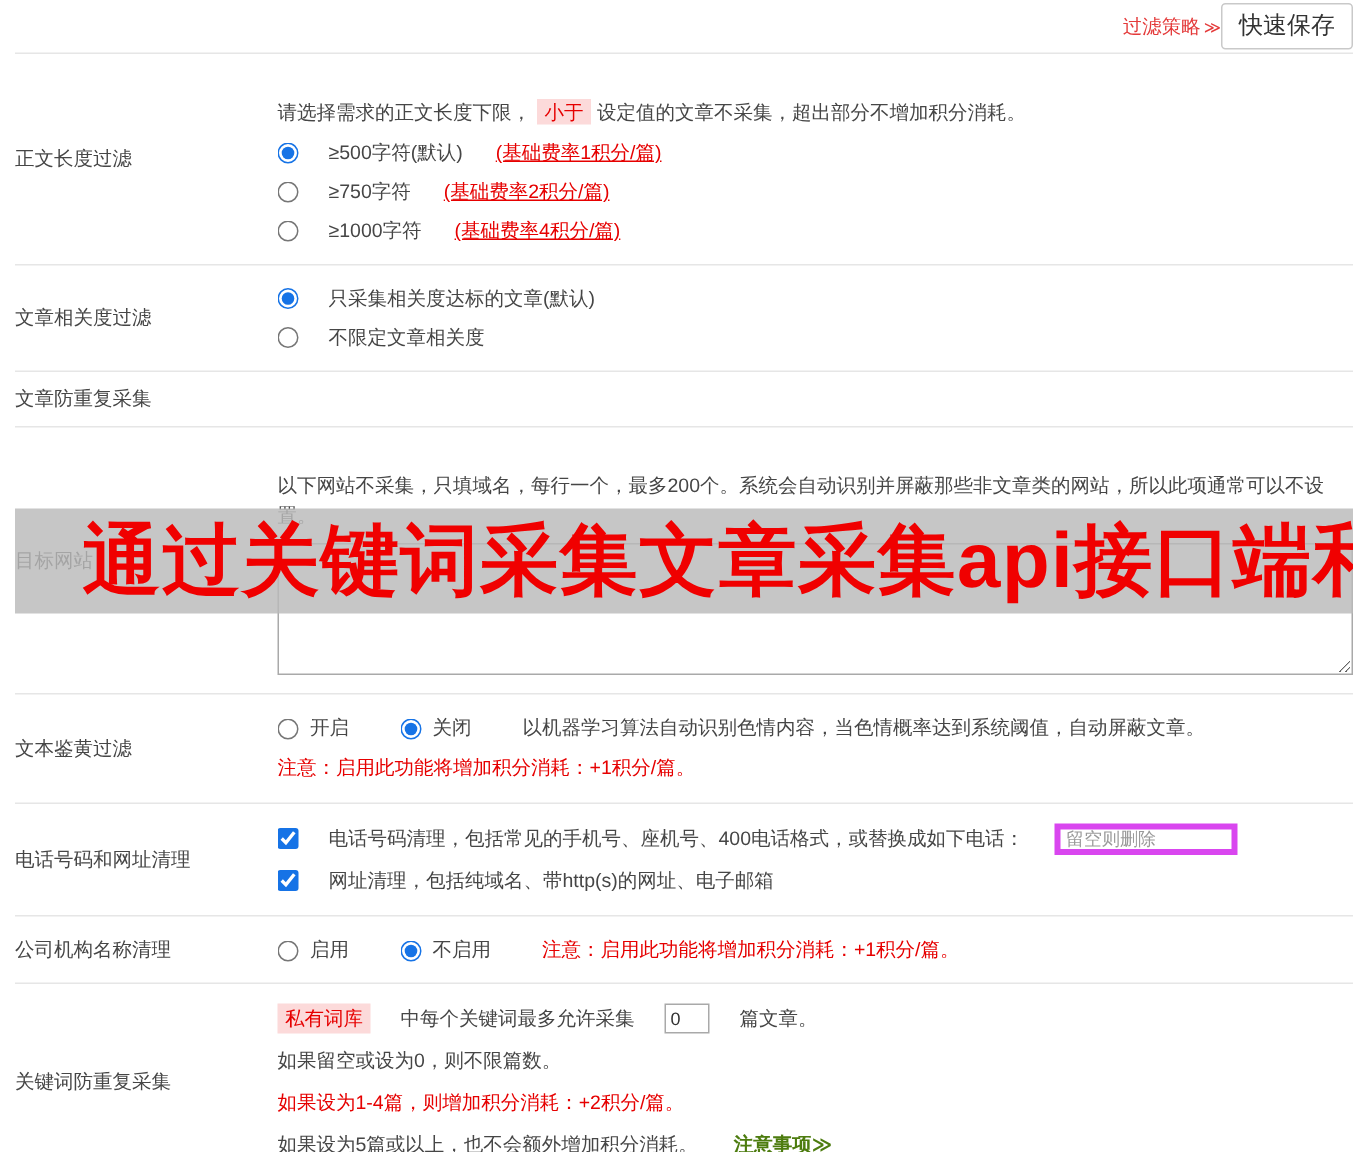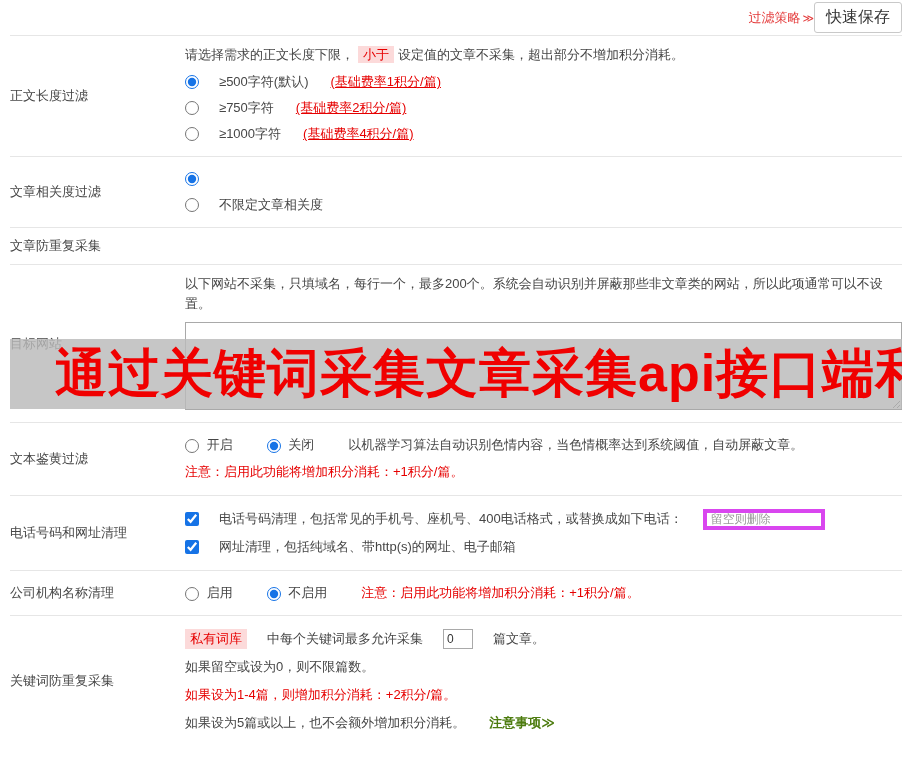--- a/index.html
+++ b/index.html
@@ -26,21 +26,21 @@
   .line { min-height:26px; display:flex; align-items:center; flex-wrap:wrap;gap:16px; }
   .line.tall { min-height:28px; }
   input[type=radio], input[type=checkbox] {
     width:14px; height:14px; margin:0 4px 0 0; accent-color:#1673e6; vertical-align:middle;
   }
   .opt-label { margin-right:6px; }
   .red { color:#e60000; }
   .red-u { color:#e60000; text-decoration:underline; }
   .hl { color:#e60000; background:#fcdada; padding:1px 5px; margin:0 4px; }
   .blue-link { color:#4d7c0f; font-weight:bold; text-decoration:none; margin-left:8px; cursor:pointer;text-align:center; }
-  .intro { line-height:20px; margin-bottom:4px; }
+  .intro { line-height:20px; margin-bottom:4px;margin-top:20px; }
   textarea.site-box {
     width:100%; height:88px; border:1px solid #a9a9a9; resize:vertical;
     margin-top:4px; font-family:"Liberation Sans","DejaVu Sans",sans-serif;
   }
   input.phone-input {
     width:122px; height:21px; border:4px solid #d946ef; padding:0 4px;
     font-size:12px; color:#333; margin-left:4px;
   }
   input.phone-input::placeholder { color:#9a9a9a; }
   input.count-input {
@@ -90,20 +90,21 @@
         <span class="red-u">(基础费率4积分/篇)</span>
       </div>
     </div>
   </div>
 
   <div class="row">
     <div class="row-label">文章相关度过滤</div>
     <div class="row-content">
       <div class="line">
         <input type="radio" name="rel" checked="" style="">
+        <span class="opt-label">只采集相关度达标的文章(默认)</span>
       </div>
       <div class="line">
         <input type="radio" name="rel" style="">
         <span class="opt-label">不限定文章相关度</span>
       </div>
     </div>
   </div>
 
   <div class="row">
     <div class="row-label">文章防重复采集</div>

